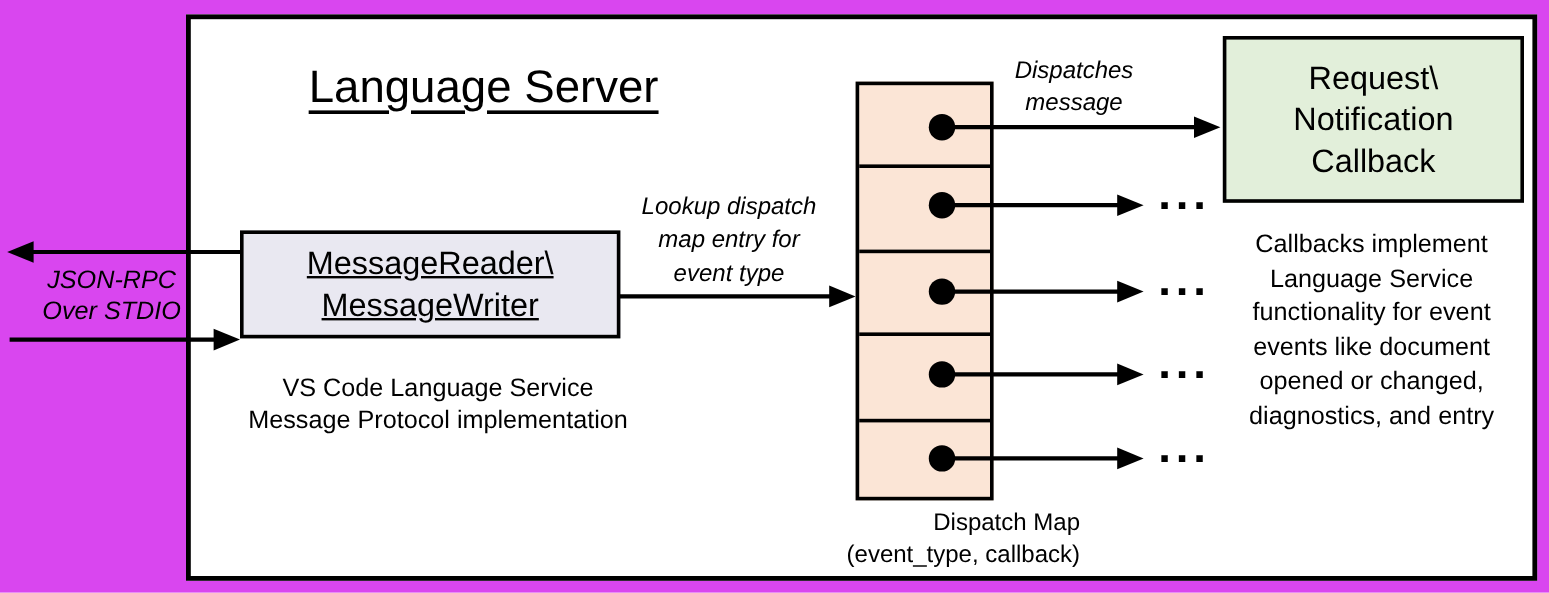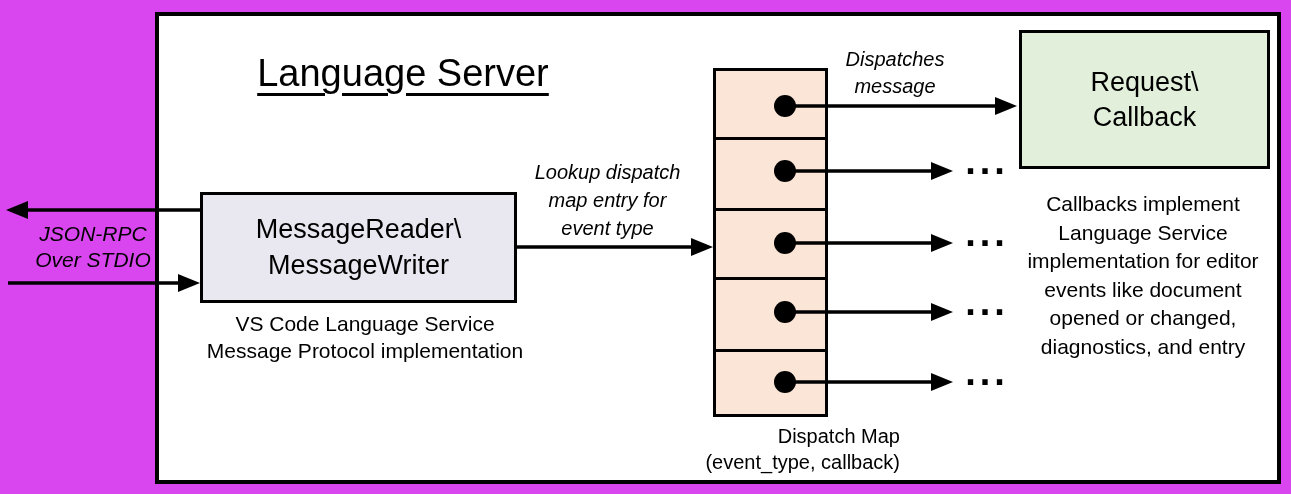--- a/index.html
+++ b/index.html
@@ -41,22 +41,22 @@
   .it { font-style: italic; }
   #title {
     left: 218px; top: 52px; width: 370px;
     font-size: 38px;
     text-decoration: underline;
     text-decoration-thickness: 3px;
     text-underline-offset: 7px;
   }
   #mr-box {
     left: 200px; top: 192px;
-    width: 317px; height: 111px;
-    font-size: 27px; line-height: 1.3;
+    width: 317px; height: 90px;
+    font-size: 27px; line-height: 1.3; text-decoration: underline;
   }
   #mr-caption {
     left: 185px; top: 311px; width: 360px;
     font-size: 21px; line-height: 1.28;
   }
   #stdio-label {
     left: 18px; top: 221px; width: 150px;
     font-size: 21px; line-height: 1.25;
   }
   #lookup-label {
@@ -150,27 +150,28 @@
     <div class="cell-divider" style="top:206px"></div>
     <div class="cell-divider" style="top:278px"></div>
   </div>
   <div id="map-caption" class="lbl">
     <div>Dispatch Map</div>
     <div>(event_type, callback)</div>
   </div>
 
   <div id="callback-box" class="box" style="background-color: rgb(226, 239, 218);">
     <div>Request\</div>
+    <div>Notification</div>
     <div>Callback</div>
   </div>
 
   <div id="callbacks-note" class="lbl">
     <div>Callbacks implement</div>
     <div>Language Service</div>
-    <div>implementation for editor</div>
+    <div>functionality for event</div>
     <div>events like document</div>
     <div>opened or changed,</div>
     <div>diagnostics, and entry</div>
   </div>
 
   <svg id="arrows-layer" viewBox="0 0 1291 494" xmlns="http://www.w3.org/2000/svg">
 
     <g>
       <line x1="200" y1="210" x2="27" y2="210"></line>
       <polygon points="6,210 28,201 28,219"></polygon>

